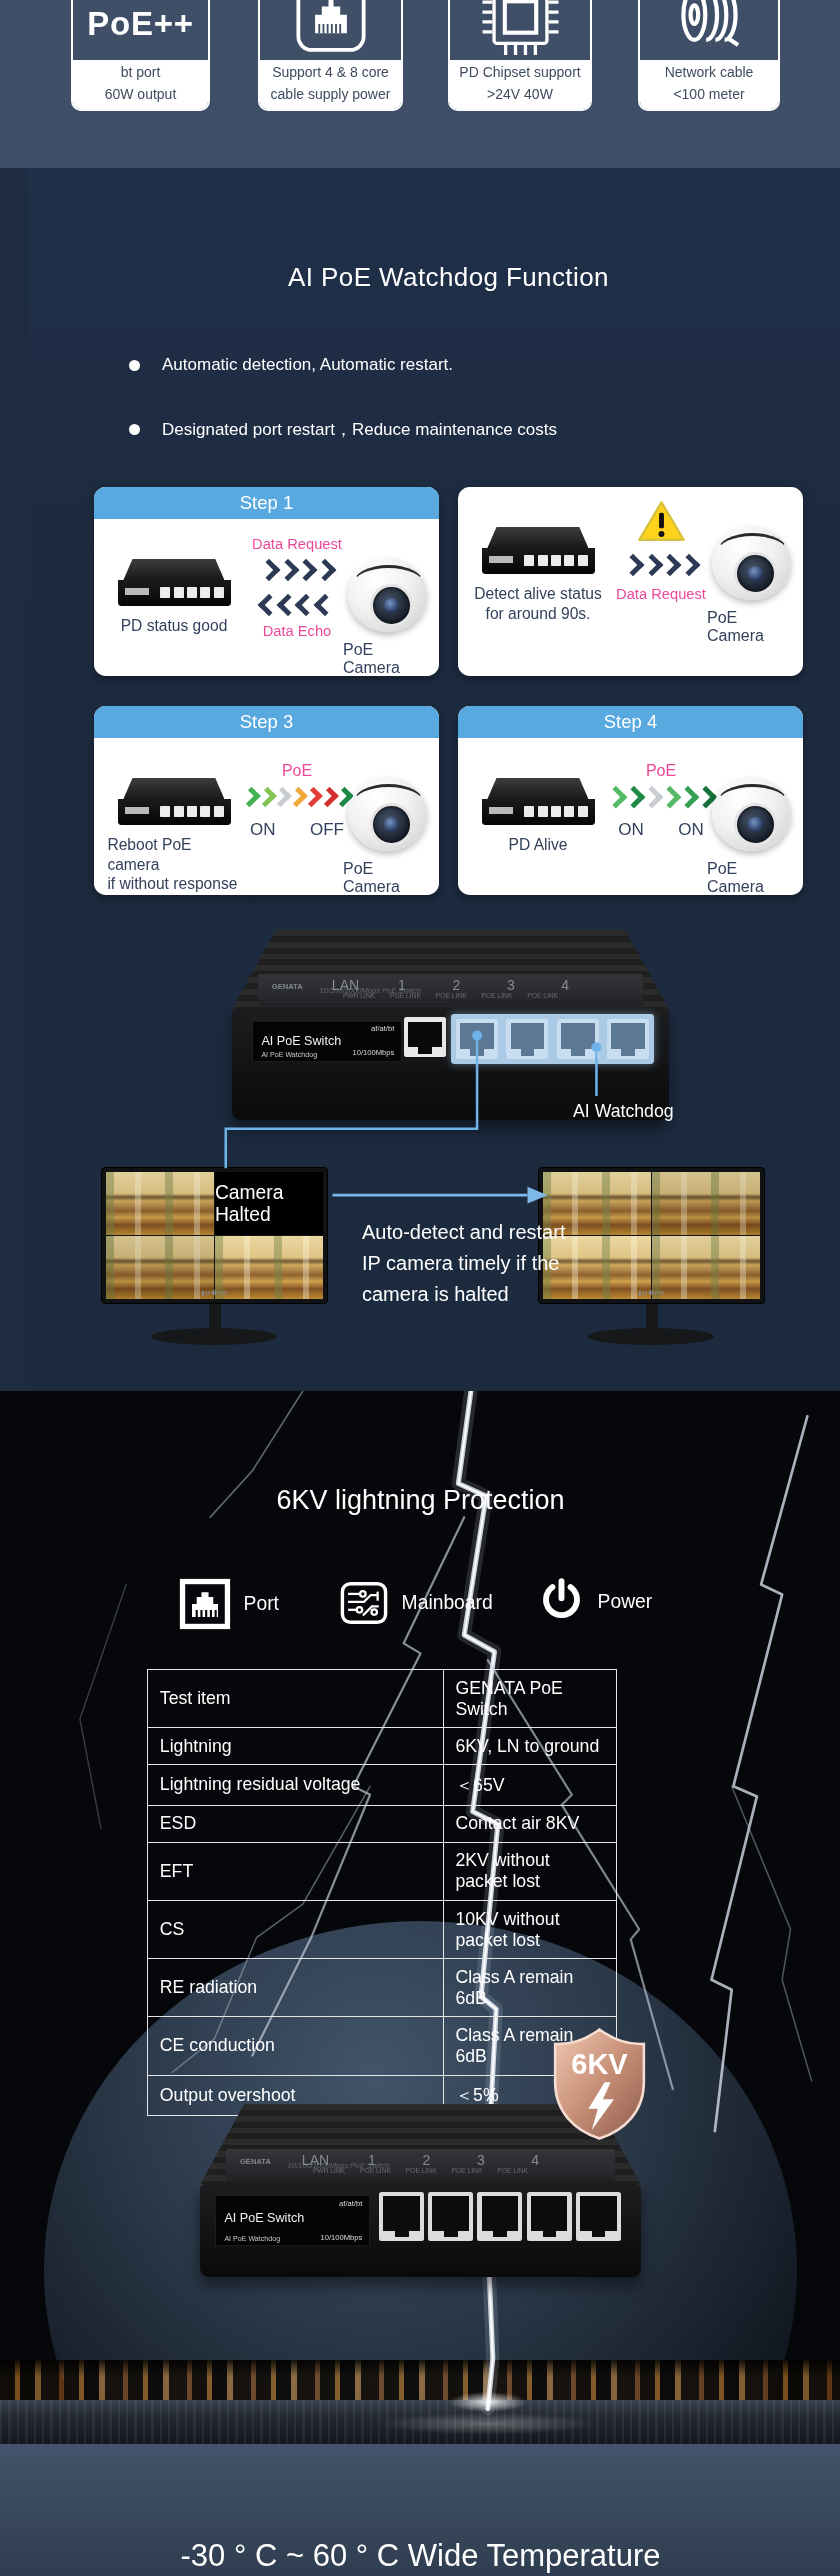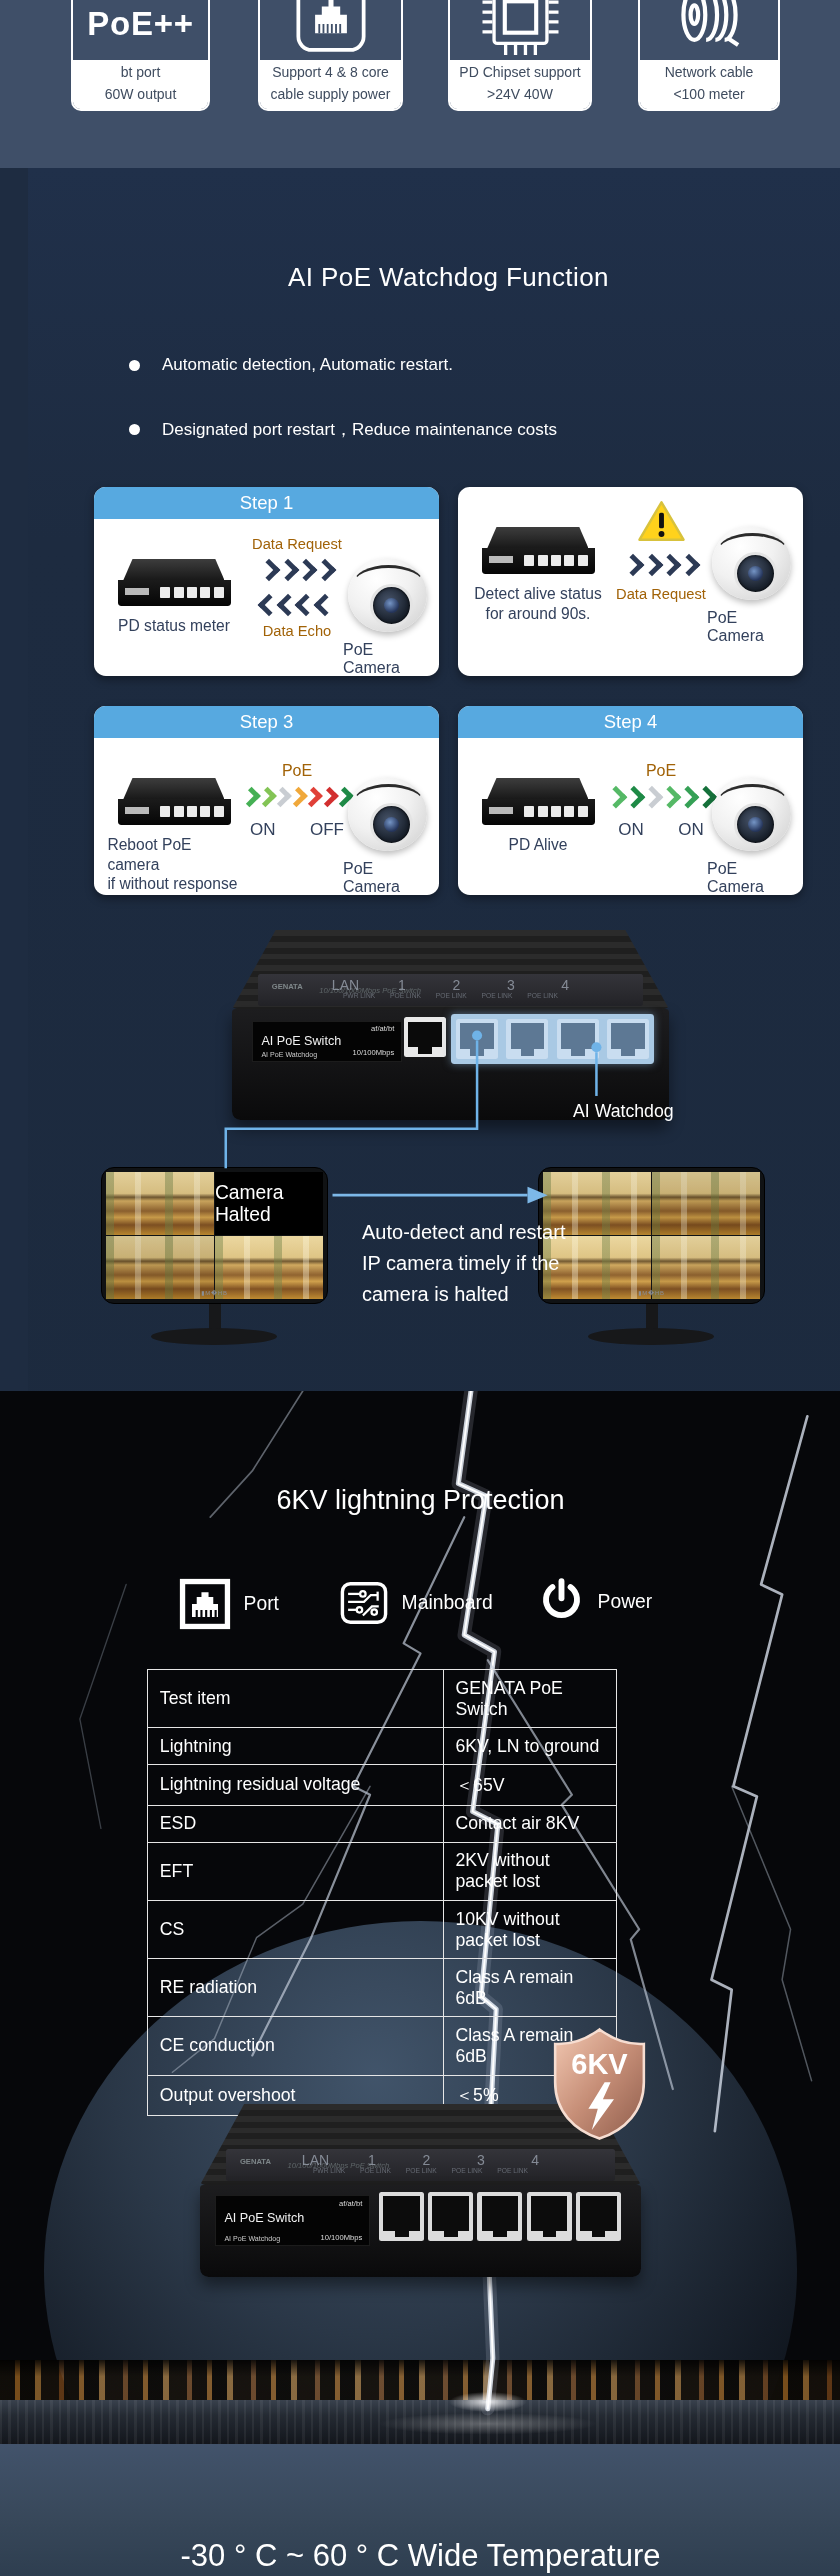--- a/index.html
+++ b/index.html
@@ -23,21 +23,21 @@
   .bullet .dot{width:11px;height:11px;border-radius:50%;background:#fff;flex:0 0 auto;}
 
   .step-card{position:absolute;width:345px;height:189px;background:#fff;border-radius:11.8px;
      box-shadow:0 3.4px 8.4px rgba(0,0,0,.35);}
   .step-head{height:32px;background:#57a9e0;border-radius:11.8px 11.8px 0 0;display:flex;
      align-items:center;justify-content:center;color:#fff;font-size:18.5px;}
   .step-body{position:relative;height:157px;color:#33415c;}
   .dev{position:absolute;left:10px;top:40px;width:140px;text-align:center;}
   .dev-label{margin-top:8.4px;font-size:15.6px;line-height:1.25;color:#33415c;}
   .mid{position:absolute;left:150px;top:0;width:106px;height:157px;text-align:center;}
-  .mid-label{font-size:14.7px;color:#a16207;}
+  .mid-label{font-size:14.7px;color:#ec4899;}
   .camwrap{position:absolute;left:249px;top:36px;width:91px;text-align:left;}
   .cam-label{margin-top:5px;font-size:16px;color:#33415c;}
 
   .chv-row{display:flex;justify-content:center;gap:2.5px;height:22px;align-items:center;}
   .chev{display:inline-block;width:11px;height:11px;border-style:solid;border-width:5.9px 5.9px 0 0;
         transform:rotate(45deg);}
 
   
   .msw{position:relative;width:113px;height:49px;margin:0 auto;}
   .msw-top{position:absolute;left:5.9px;top:0;width:101px;height:21px;
@@ -90,21 +90,21 @@
   .poe-overlay{position:absolute;display:flex;gap:8.4px;background:#a9c9e4;border-radius:3.4px;
      padding:5px;box-shadow:0 0 8.4px rgba(150,195,235,.5);}
   .port-poe{background:#c9ddf0;}
   .port-poe .pi,.port-poe .pt{background:#5d7894;}
   .port-sil{background:#dcdcdc;}
   .port-sil .pi,.port-sil .pt{background:#0c0c0c;}
 
   
   .monitor{position:absolute;width:227px;height:178px;}
   .mon-bezel{position:absolute;left:0;top:0;width:227px;height:137px;background:#101214;
-     border:1.7px solid #000;border-radius:13px;padding:4.2px;box-sizing:border-box;}
+     border:1.7px solid #000;border-radius:4px;padding:4.2px;box-sizing:border-box;}
   .mon-grid{display:grid;grid-template-columns:1fr 1fr;grid-template-rows:1fr 1fr;gap:0.8px;height:100%;}
   .cctv{background:
      linear-gradient(180deg,#e2cf9a 0%,#d6bd80 34%,#6e5630 40%,#c8a35c 46%,#8a5f2e 62%,#c79a49 72%,#7c4f22 84%,#b8862f 100%);
      position:relative;overflow:hidden;}
   .cctv::before{content:"";position:absolute;inset:0;
      background:repeating-linear-gradient(90deg,rgba(110,125,70,.45) 0 7.6px,transparent 7.6px 29px,rgba(245,240,220,.35) 29px 35px,transparent 35px 59px);}
   .cctv.v2{filter:brightness(.93) saturate(1.05);}
   .cctv.v3{filter:brightness(1.04);}
   .halted{background:#000;display:flex;align-items:center;justify-content:center;}
   .halted span{color:#fff;font-size:19.3px;}
@@ -229,21 +229,21 @@
             <div class="msw-tag"></div>
           <div class="msw-ports">
               <span class="msw-port"></span>
               <span class="msw-port"></span>
               <span class="msw-port"></span>
               <span class="msw-port"></span>
               <span class="msw-port"></span>
             </div>
         </div>
         <div class="dev-label">
-          <div>PD status meter</div>
+          <div>PD status good</div>
         </div>
       </div>
       <div class="mid">
         <div class="mid-label" style="margin-top:17px;">Data Request</div>
         <div class="chv-row" style="margin-top:6.7px;">
             <span class="chev" style="border-color: rgb(44, 58, 85);"></span>
             <span class="chev" style="border-color: rgb(44, 58, 85);"></span>
             <span class="chev" style="border-color: rgb(44, 58, 85);"></span>
             <span class="chev" style="border-color: rgb(44, 58, 85);"></span>
           </div>

